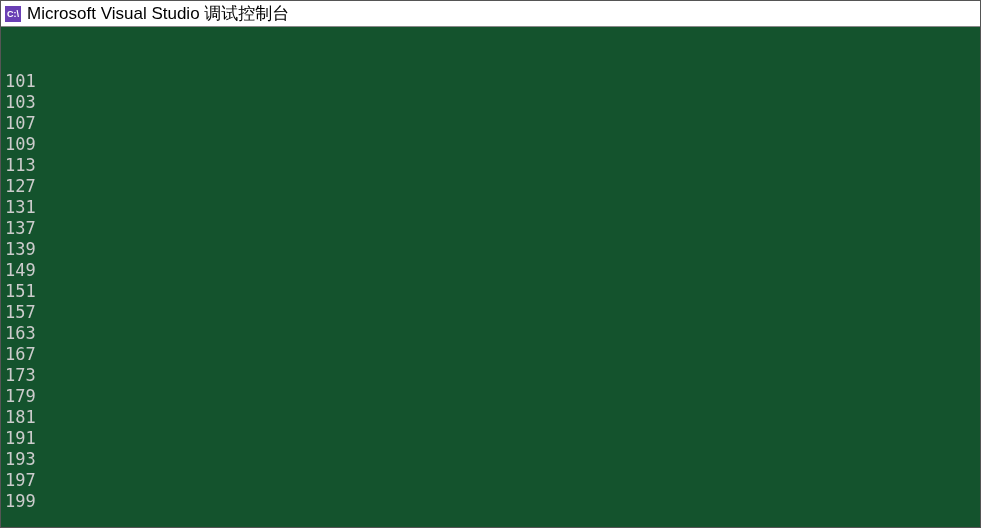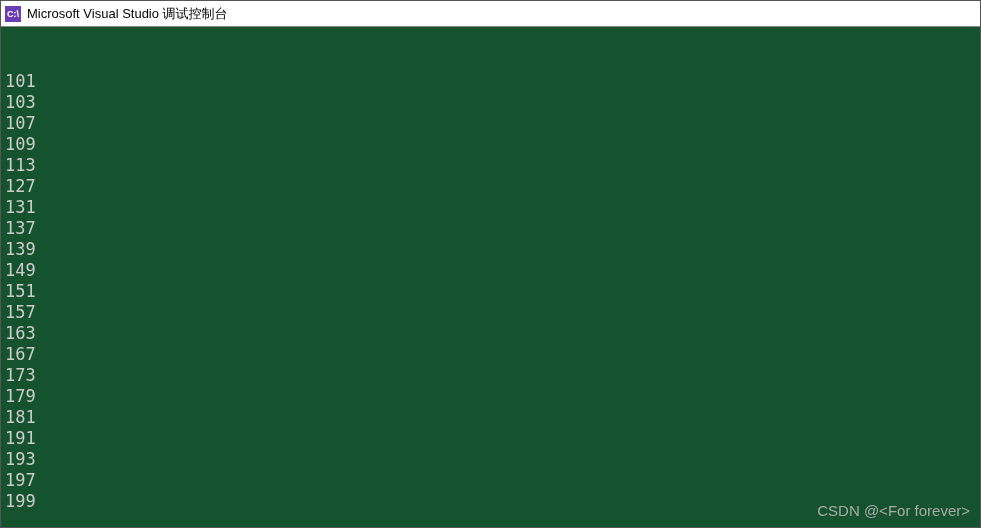--- a/index.html
+++ b/index.html
@@ -29,21 +29,21 @@
       background: #6a3fb5;
       margin-right: 6px;
       display: flex;
       align-items: center;
       justify-content: center;
       font-size: 9px;
       color: #fff;
       font-weight: bold;
     }
     .title-text {
-      font-size: 13px;
+      font-size: 17px;
       color: #000;
     }
     .console {
       background: #14532d;
       color: #ccc;
       font-family: "NSimSun", "SimSun", "Consolas", monospace;
       font-size: 17px;
       line-height: 21px;
       padding: 2px 4px;
       height: calc(100% - 26px);
@@ -68,14 +68,13 @@
 <div class="titlebar">
   <div class="app-icon">C:\</div>
   <div class="title-text">Microsoft Visual Studio 调试控制台</div>
 </div>
 
 <div class="console">
   <div id="output-block"><span class="output-line">101</span><span class="output-line">103</span><span class="output-line">107</span><span class="output-line">109</span><span class="output-line">113</span><span class="output-line">127</span><span class="output-line">131</span><span class="output-line">137</span><span class="output-line">139</span><span class="output-line">149</span><span class="output-line">151</span><span class="output-line">157</span><span class="output-line">163</span><span class="output-line">167</span><span class="output-line">173</span><span class="output-line">179</span><span class="output-line">181</span><span class="output-line">191</span><span class="output-line">193</span><span class="output-line">197</span><span class="output-line">199</span></div>
   
   
   
-  <div class="watermark">CSDN @&lt;For forever&gt;</div>
 </div>
 
 </body></html>

